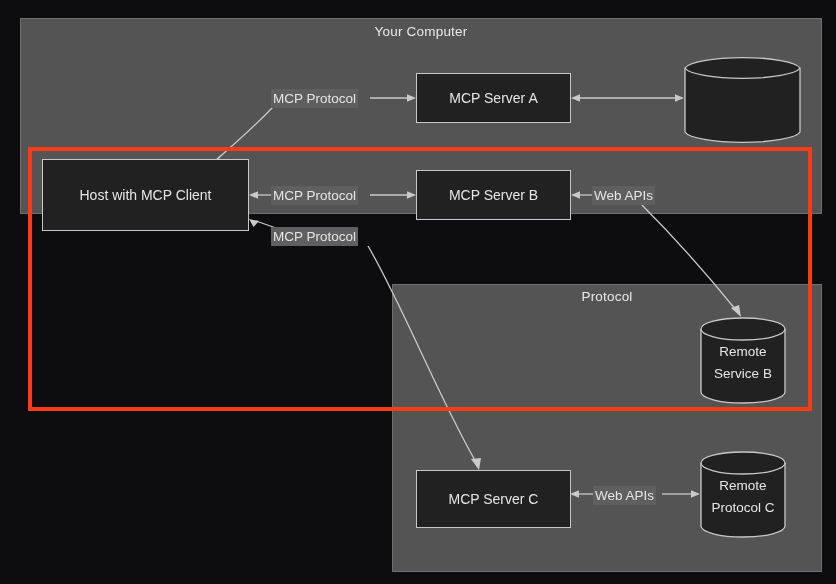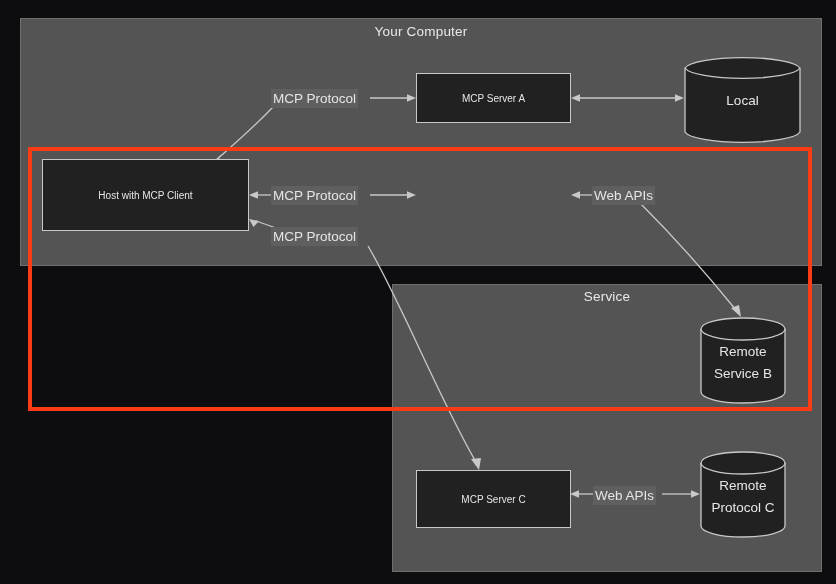--- a/index.html
+++ b/index.html
@@ -30,40 +30,40 @@
     right: 0;
     text-align: center;
     color: #e8e8e8;
     font-size: 13.5px;
     letter-spacing: .2px;
   }
   #group-your-computer {
     left: 20px;
     top: 18px;
     width: 802px;
-    height: 248px;
+    height: 196px;
   }
   #group-internet {
     left: 392px;
     top: 284px;
     width: 430px;
     height: 288px;
   }
   
   .node-box {
     position: absolute;
     background: #212121;
     border: 1px solid #c8c8c8;
     box-sizing: border-box;
     display: flex;
     flex-direction: column;
     align-items: center;
     justify-content: center;
     color: #e6e6e6;
-    font-size: 10px;
+    font-size: 14px;
     line-height: 21px;
     text-align: center;
   }
   #node-host        { left: 42px;  top: 159px; width: 207px; height: 72px; }
   #node-server-a    { left: 416px; top: 73px;  width: 155px; height: 50px; }
   #node-server-b    { left: 416px; top: 170px; width: 155px; height: 50px; }
   #node-server-c    { left: 416px; top: 470px; width: 155px; height: 58px; }
   
   .cyl {
     position: absolute;
@@ -130,21 +130,21 @@
 </head>
 <body>
 
 <div id="stage">
 
   <div class="group" id="group-your-computer">
     <div class="group-title" style="top:5px;">Your Computer</div>
   </div>
 
   <div class="group" id="group-internet">
-    <div class="group-title" style="top:4px;">Service</div>
+    <div class="group-title" style="top:4px;">Protocol</div>
   </div>
 
   <svg id="edges" viewBox="0 0 836 584">
     <defs></defs>
 
     <line x1="578" y1="98" x2="678" y2="98"></line>
     <polygon points="571,98 580,94.2 580,101.8"></polygon>
     <polygon points="684,98 675,94.2 675,101.8"></polygon>
 
     <line x1="370" y1="98" x2="410" y2="98"></line>
@@ -175,32 +175,34 @@
   </svg>
 
   <div class="node-box" id="node-host">
     <span>Host with MCP Client</span>
   </div>
 
   <div class="node-box" id="node-server-a">
     <span>MCP Server A</span>
   </div>
 
+  <div class="node-box" id="node-server-b">
+    <span>MCP Server B</span>
+  </div>
 
   <div class="node-box" id="node-server-c">
     <span>MCP Server C</span>
   </div>
 
   <div class="cyl" id="cyl-local-a">
     <svg width="117" height="90" viewBox="0 0 117 90">
       <path d="M1,13 A58,12 0 0 1 116,13 L116,77 A58,12 0 0 1 1,77 Z" fill="#212121" stroke="#c8c8c8" stroke-width="1.3"></path>
       <path d="M1,13 A58,12 0 0 0 116,13" fill="none" stroke="#c8c8c8" stroke-width="1.3"></path>
     </svg>
     <div class="cyl-label">
-      <div>Local</div>
     </div>
   </div>
 
   <div class="cyl" id="cyl-remote-b">
     <svg width="86" height="87" viewBox="0 0 86 87">
       <path d="M1,12 A42,11 0 0 1 85,12 L85,75 A42,11 0 0 1 1,75 Z" fill="#212121" stroke="#c8c8c8" stroke-width="1.3"></path>
       <path d="M1,12 A42,11 0 0 0 85,12" fill="none" stroke="#c8c8c8" stroke-width="1.3"></path>
     </svg>
     <div class="cyl-label">
       <div>Remote</div>

